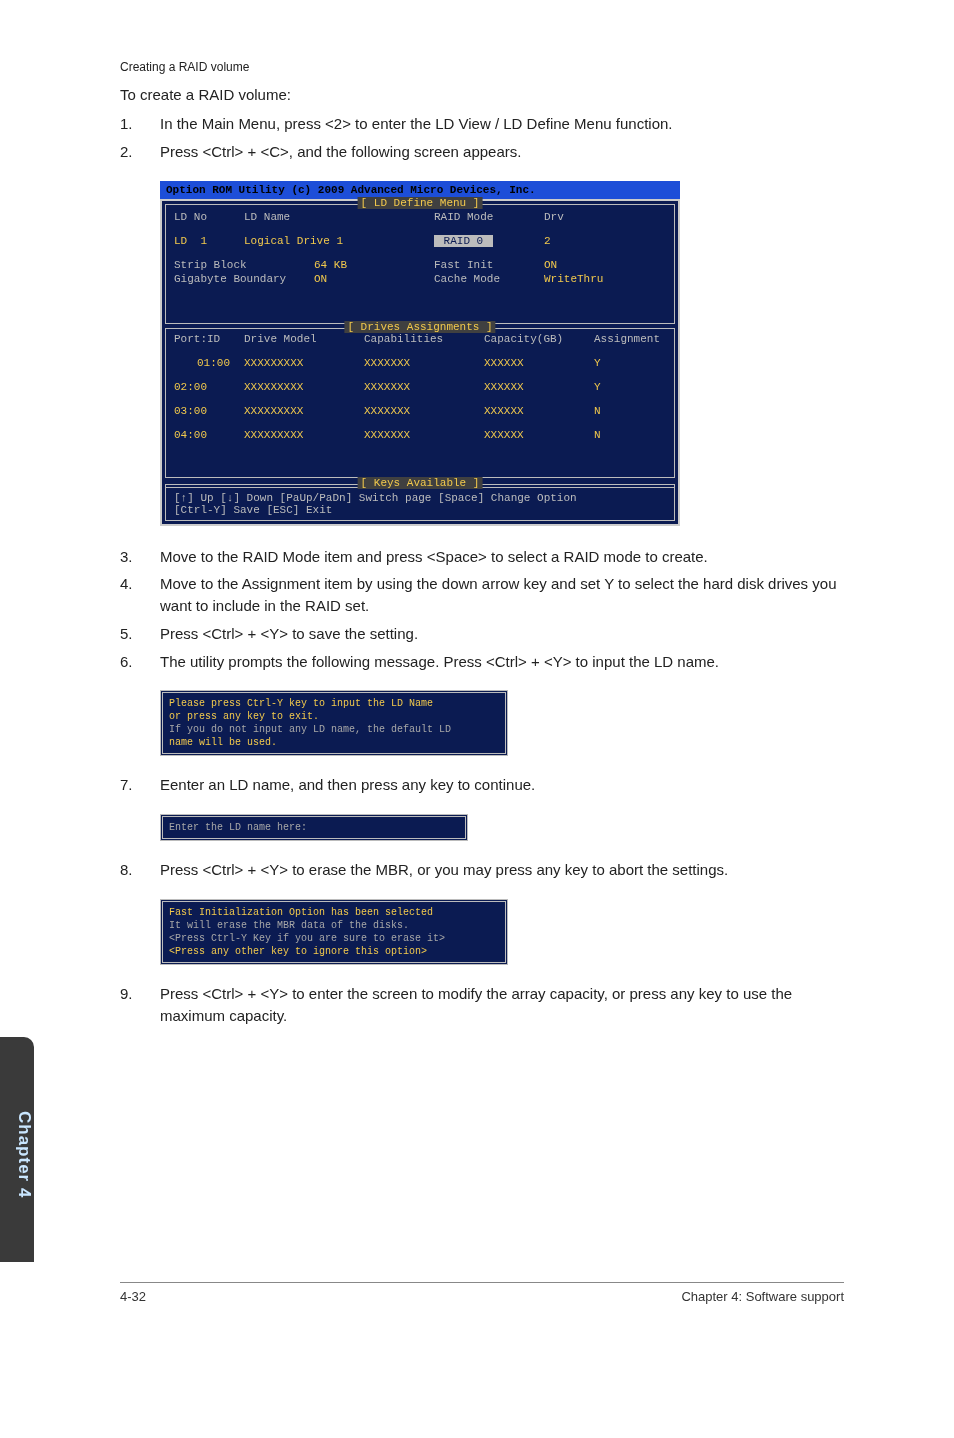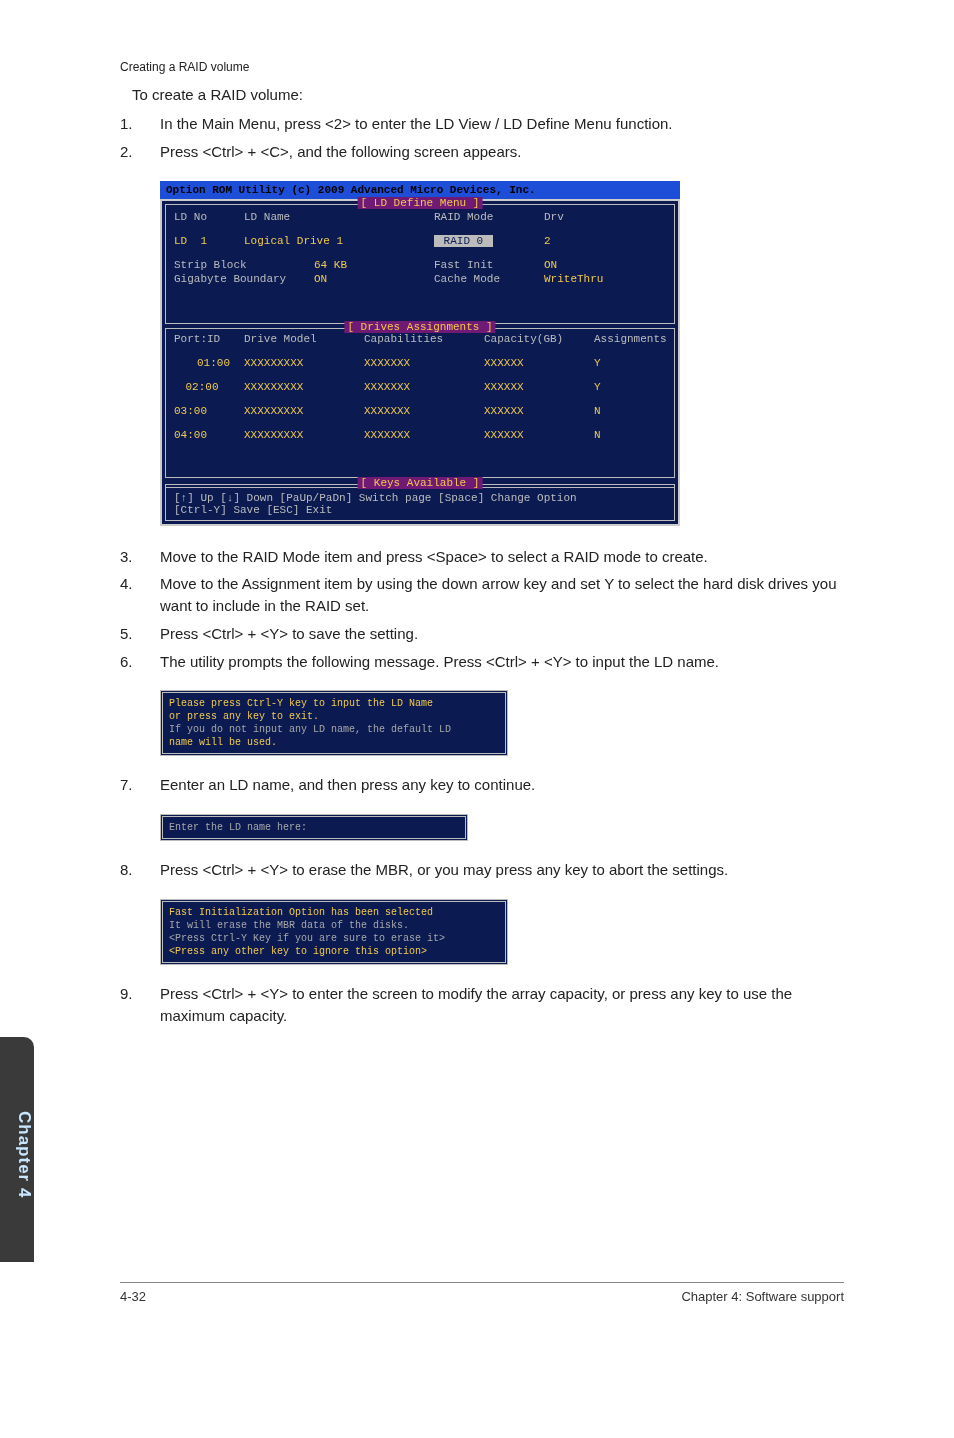--- a/index.html
+++ b/index.html
@@ -1,29 +1,29 @@
 <!DOCTYPE html>
 <html><head>
 <meta charset="utf-8">
 <style>
 body{margin:0;font-family:Arial,Helvetica,sans-serif;font-size:15px;color:#222;background:#fff;width:954px}
 .page{padding:60px 110px 40px 120px;position:relative;min-height:1330px;box-sizing:border-box}
 h3{font-size:12px;font-weight:normal;margin:0 0 12px}
-.intro{margin:0 12px 10px}
+.intro{margin:0 0 10px}
 ol.steps{list-style:none;margin:0 0 18px;padding:0}
 ol.steps>li{display:flex;margin:0 0 6px;line-height:1.45}
 ol.steps>li>.num{width:40px;flex:0 0 40px}
 ol.steps>li>.txt{flex:1}
 .console{font-family:'Courier New',monospace;font-size:11px;color:#bcbcbc;margin:14px 0 20px 40px}
 .console.main{width:520px}
 .ctitle{background:#1d4ed8;color:#000;font-weight:bold;padding:3px 6px}
 .outer{border:2px solid #ccc;padding:3px;background:#0b1b52}
 .panel{border:1px double #bcbcbc;padding:4px 8px;background:#0b1b52;position:relative}
 .p1{height:110px}
-.seclabel{position:absolute;top:-8px;left:50%;transform:translateX(-50%);background:#701a75;color:#f2c94c;padding:0 3px}
+.seclabel{position:absolute;top:-8px;left:50%;transform:translateX(-50%);background:#404040;color:#f2c94c;padding:0 3px}
 .row{display:flex;margin:2px 0}
 .row>span{white-space:pre}
 .w1{width:70px}.w2{width:190px}.w3{width:110px}.w4{width:90px}
 .invert{background:#bcbcbc;color:#0b1b52;padding:0 3px}
 .spacer{height:8px}
 .p2{height:140px}
 .da{display:grid;grid-template-columns:70px 120px 120px 110px 90px;row-gap:12px}
 .da>span{white-space:pre}
 .r{text-align:left;padding-right:10px}
 .keys{border:1px double #bcbcbc;border-bottom:none;height:2px;margin-top:6px;position:relative}
@@ -86,29 +86,29 @@
         </div>
       </div>
       <div style="height:4px"></div>
       <div class="panel p2">
         <span class="seclabel">[ Drives Assignments ]</span>
         <div class="da">
           <span>Port:ID</span>
           <span>Drive Model</span>
           <span class="r">Capabilities</span>
           <span class="r">Capacity(GB)</span>
-          <span class="r">Assignments</span>
+          <span class="r">Assignment</span>
 
           <span style="color:#f2c94c;text-align:right;padding-right:14px">01:00</span>
           <span style="color:#f2c94c">XXXXXXXXX</span>
           <span class="r" style="color:#f2c94c">XXXXXXX</span>
           <span class="r" style="color:#f2c94c">XXXXXX</span>
           <span class="r" style="color:#f2c94c">Y</span>
 
-          <span style="color:#f2c94c;text-align:center;padding-right:14px">02:00</span>
+          <span style="color:#f2c94c;text-align:left;padding-right:14px">02:00</span>
           <span style="color:#f2c94c">XXXXXXXXX</span>
           <span class="r" style="color:#f2c94c">XXXXXXX</span>
           <span class="r" style="color:#f2c94c">XXXXXX</span>
           <span class="r" style="color:#f2c94c">Y</span>
 
           <span style="color:#f2c94c;text-align:left;padding-right:14px">03:00</span>
           <span style="color:#f2c94c">XXXXXXXXX</span>
           <span class="r" style="color:#f2c94c">XXXXXXX</span>
           <span class="r" style="color:#f2c94c">XXXXXX</span>
           <span class="r" style="color:#f2c94c">N</span>

